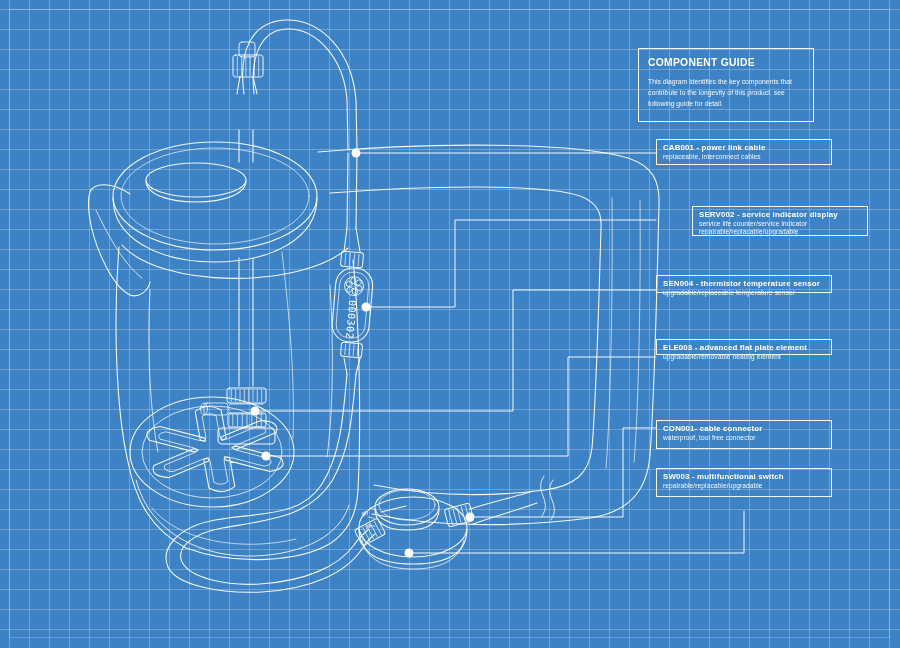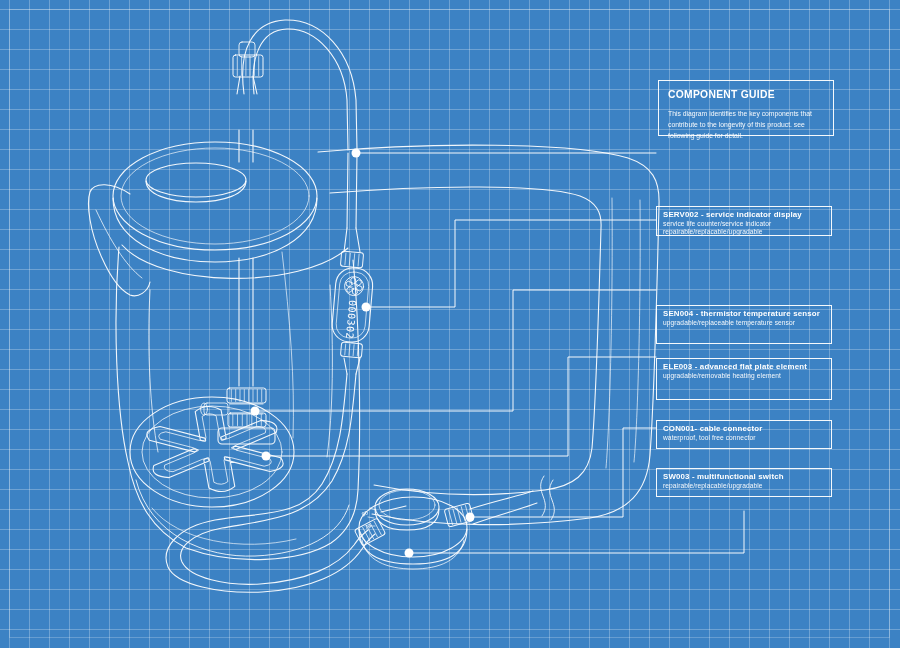--- a/index.html
+++ b/index.html
@@ -17,29 +17,29 @@
     border:1px solid rgba(255,255,255,0.22);pointer-events:none;}
   svg{position:absolute;left:0;top:0;}
   .callout{
     position:absolute;left:656px;width:176px;box-sizing:border-box;
     border:1px solid rgba(255,255,255,0.95);
     color:#fff;padding:3px 6px 2px 6px;
   }
   .callout .t{font-size:7.9px;font-weight:bold;letter-spacing:.15px;white-space:nowrap;line-height:1.25;}
   .callout .d{font-size:6.6px;letter-spacing:.1px;white-space:nowrap;line-height:1.25;opacity:.95;}
   #guide-box{
-    position:absolute;left:658px;top:48px;width:176px;height:56px;box-sizing:border-box;
-    border:1px solid rgba(255,255,255,0.95);color:#fff;padding:8px 9px;margin-top:32px;
+    position:absolute;left:638px;top:48px;width:176px;height:74px;box-sizing:border-box;
+    border:1px solid rgba(255,255,255,0.95);color:#fff;padding:8px 9px;
   }
   #guide-box .gt{font-size:10.3px;font-weight:bold;letter-spacing:.3px;margin-bottom:9px;white-space:nowrap;}
   #guide-box .gl{font-size:6.8px;line-height:1.6;white-space:nowrap;opacity:.95;}
   #cab001{top:139px;height:26px;}
-  #serv002{top:206px;height:30px;}
-  #sen004{top:275px;height:39px;margin-top:30px;}
-  #ele003{top:358px;height:42px;}
+  #serv002{top:206px;height:30px;margin-left:36px;}
+  #sen004{top:275px;height:18px;}
+  #ele003{top:339px;height:16px;}
   #con001{top:414px;height:29px;margin-top:6px;}
   #sw003{top:468px;height:29px;}
 </style>
 </head>
 <body>
 
 <div id="stage">
   <div id="frame"></div>
 
   <svg width="900" height="648" viewBox="0 0 900 648">
@@ -235,20 +235,24 @@
     </g>
   </svg>
 
   <div id="guide-box">
     <div class="gt">COMPONENT GUIDE</div>
     <div class="gl">This diagram identifies the key components that</div>
     <div class="gl">contribute to the longevity of this product. see</div>
     <div class="gl">following guide for detail.</div>
   </div>
 
+  <div class="callout" id="cab001">
+    <div class="t">CAB001 - power link cable</div>
+    <div class="d">replaceable, interconnect cables</div>
+  </div>
 
   <div class="callout" id="serv002">
     <div class="t">SERV002 - service indicator display</div>
     <div class="d">service life counter/service indicator</div>
     <div class="d">repairable/replacable/upgradable</div>
   </div>
 
   <div class="callout" id="sen004">
     <div class="t">SEN004 - thermistor temperature sensor</div>
     <div class="d">upgradable/replaceable temperature sensor</div>

